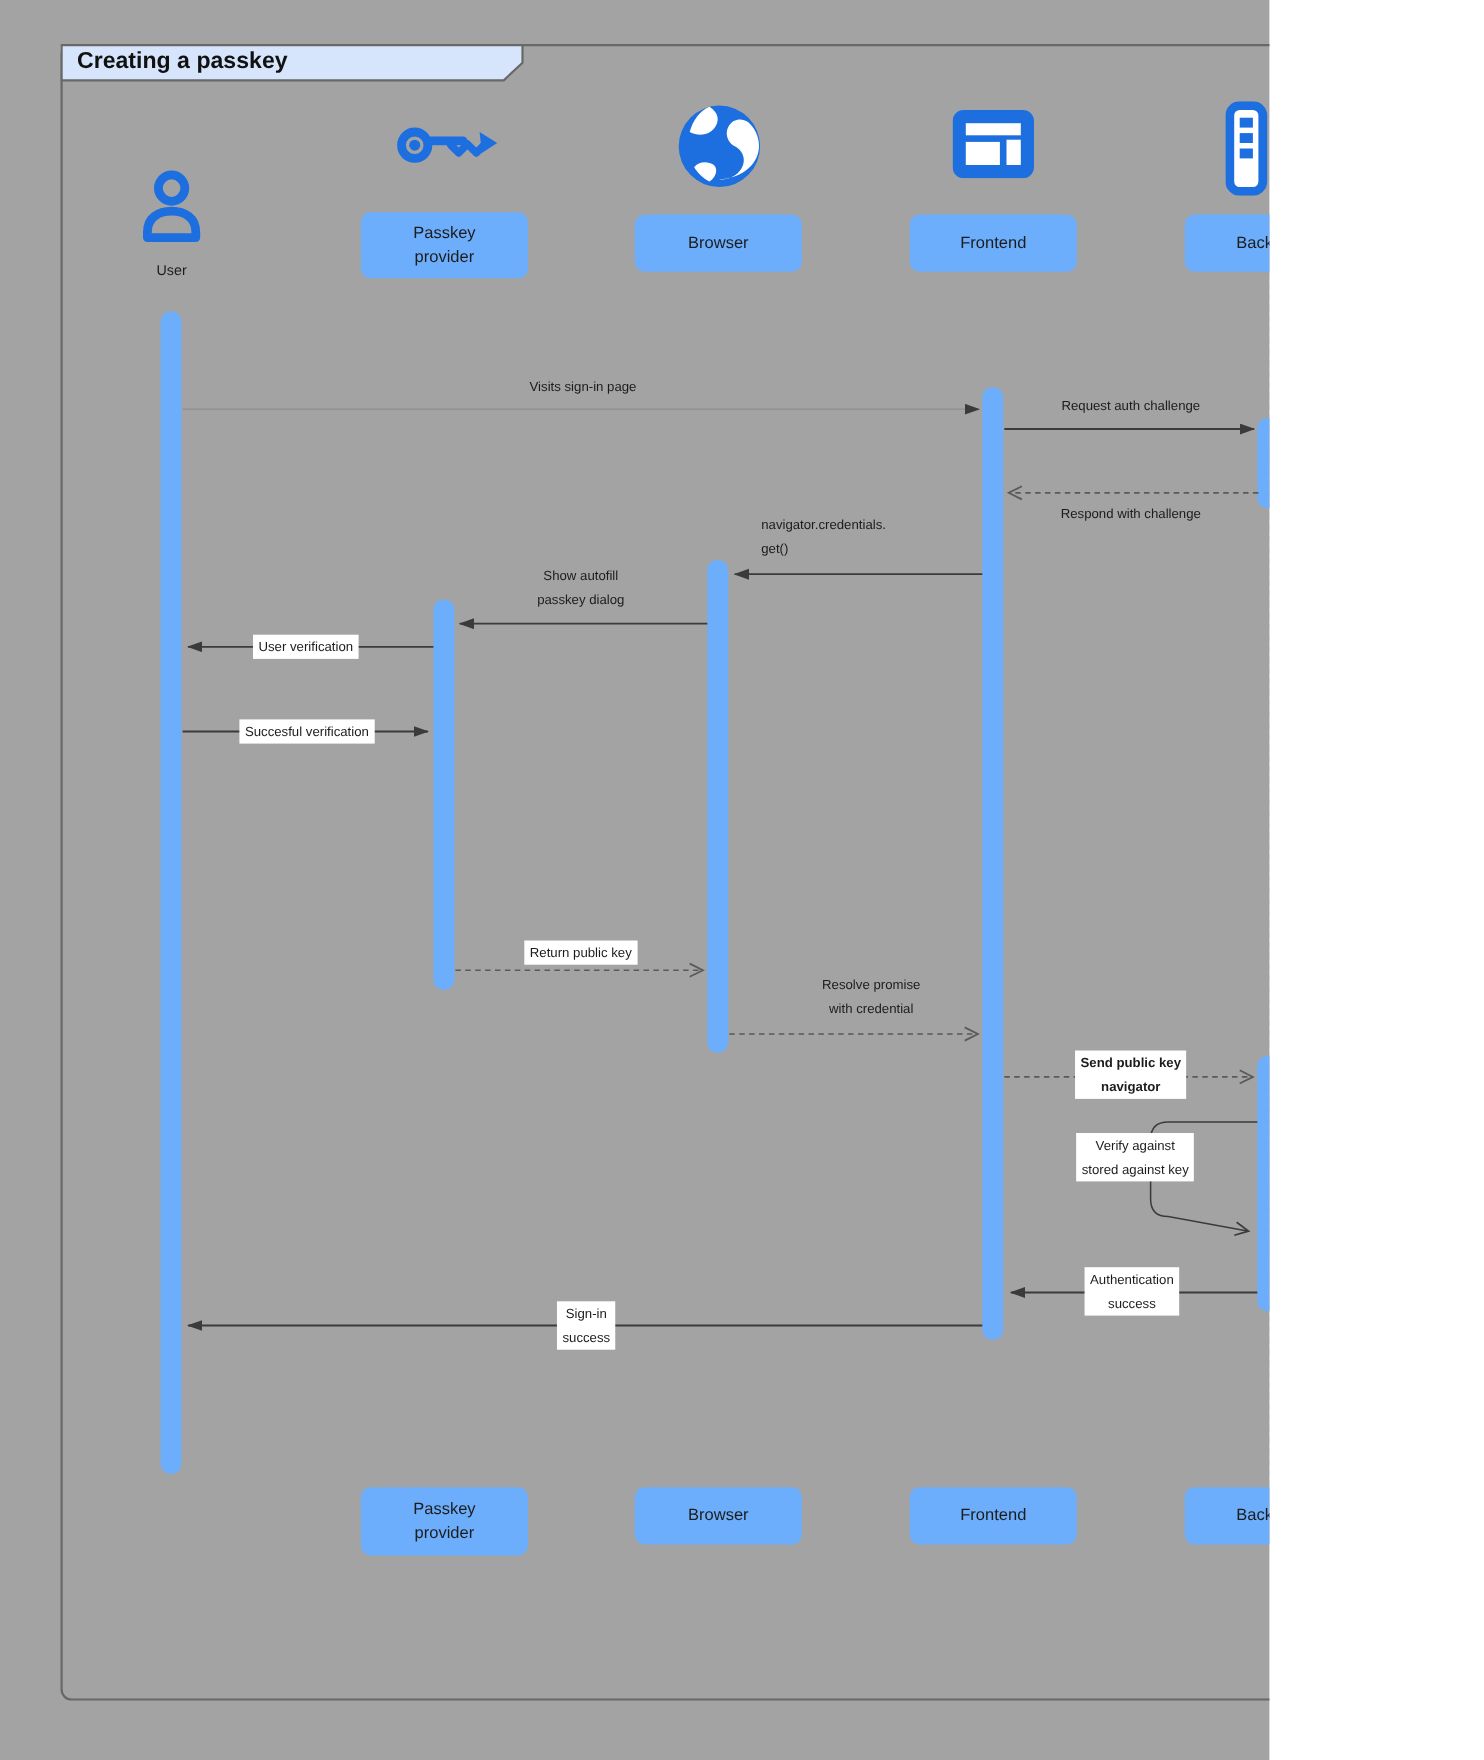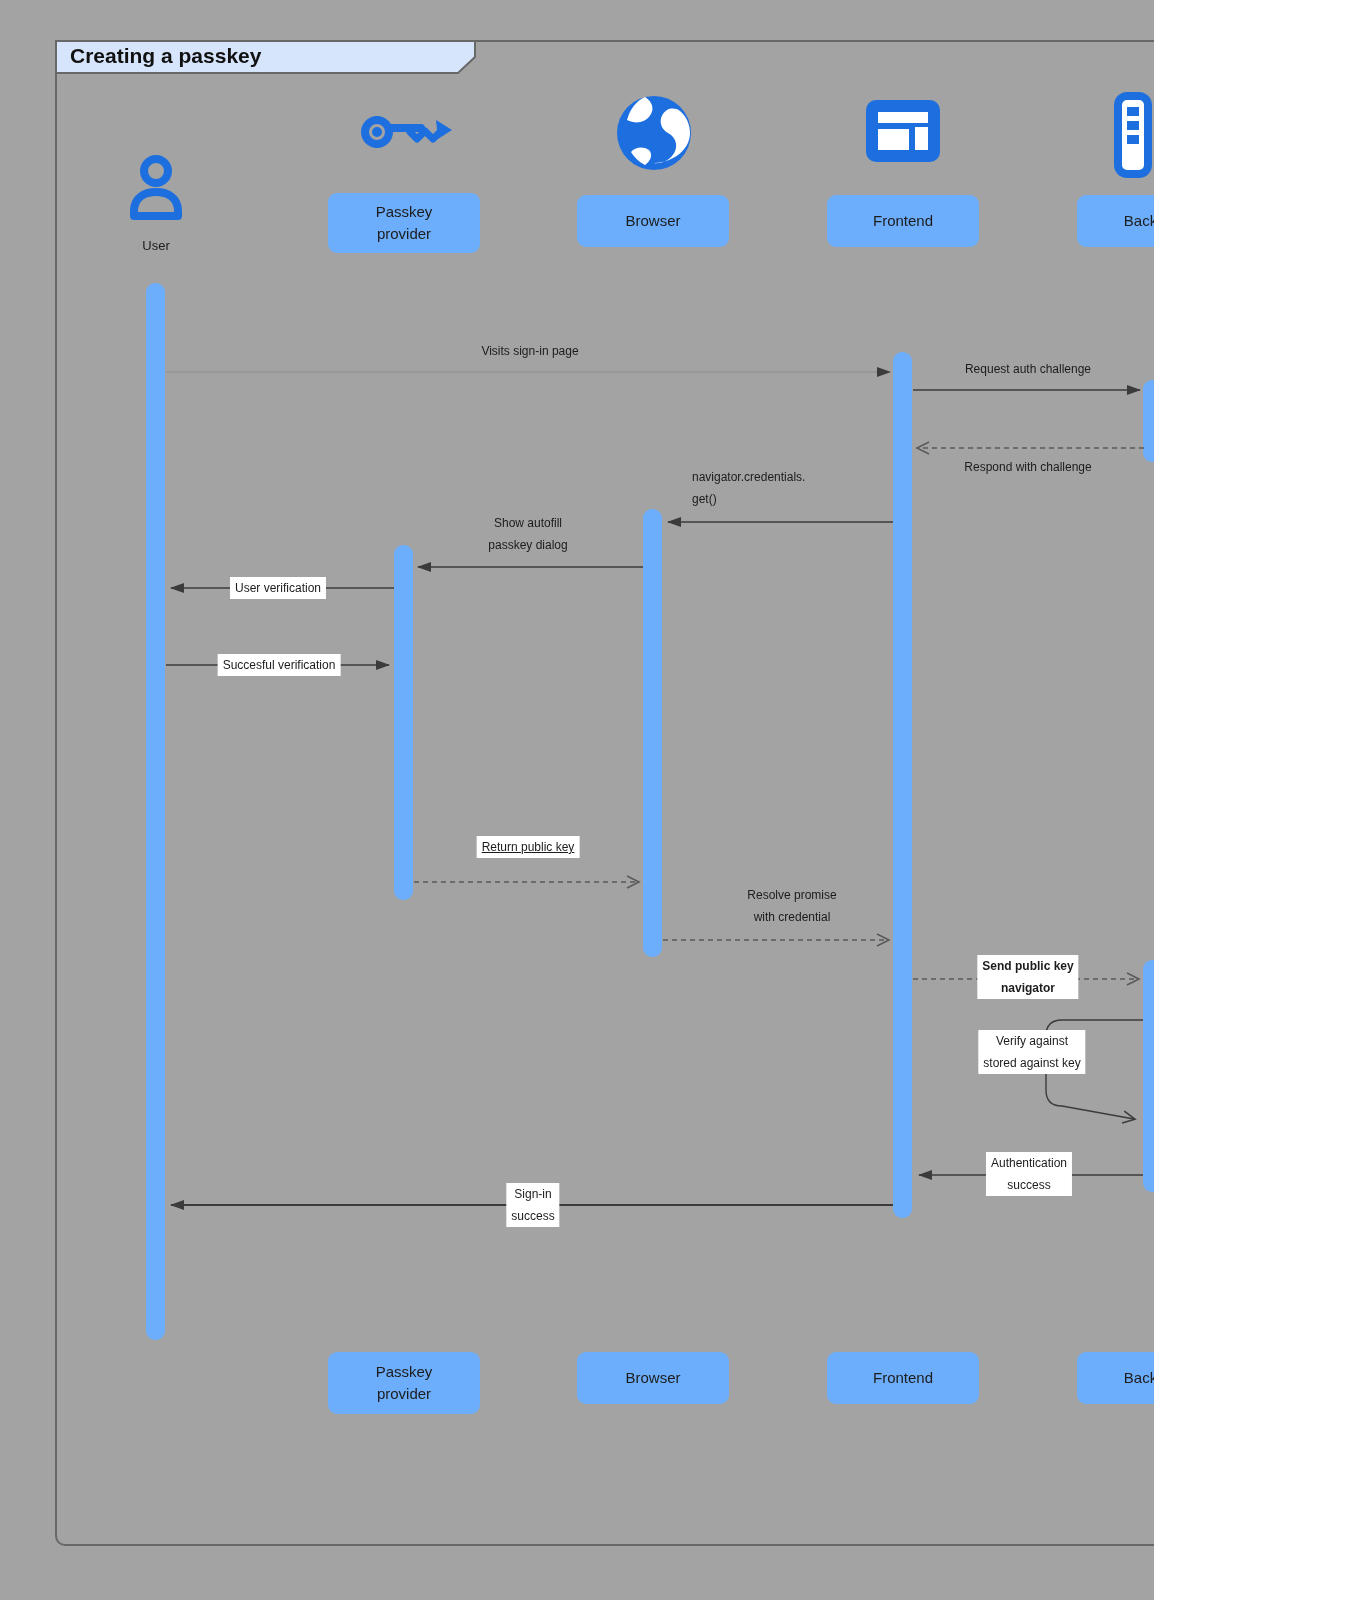--- a/index.html
+++ b/index.html
@@ -142,21 +142,21 @@
 
   <div class="msg" style="left:528px;top:512px;">
     <div>Show autofill</div>
     <div>passkey dialog</div>
   </div>
 
   <div class="msg onln" style="left:278px;top:577px;">User verification</div>
 
   <div class="msg onln" style="left:279px;top:654px;text-align:right;">Succesful verification</div>
 
-  <div class="msg onln" style="left:528px;top:836px;text-decoration:underline;">Return public key</div>
+  <div class="msg onln" style="left:528px;top:855px;">Return public key</div>
 
   <div class="msg" style="left:792px;top:884px;">
     <div>Resolve promise</div>
     <div>with credential</div>
   </div>
 
   <div class="msg onln" style="left:1028px;top:955px;font-weight:bold;">
     <div>Send public key</div>
     <div>navigator</div>
   </div>

